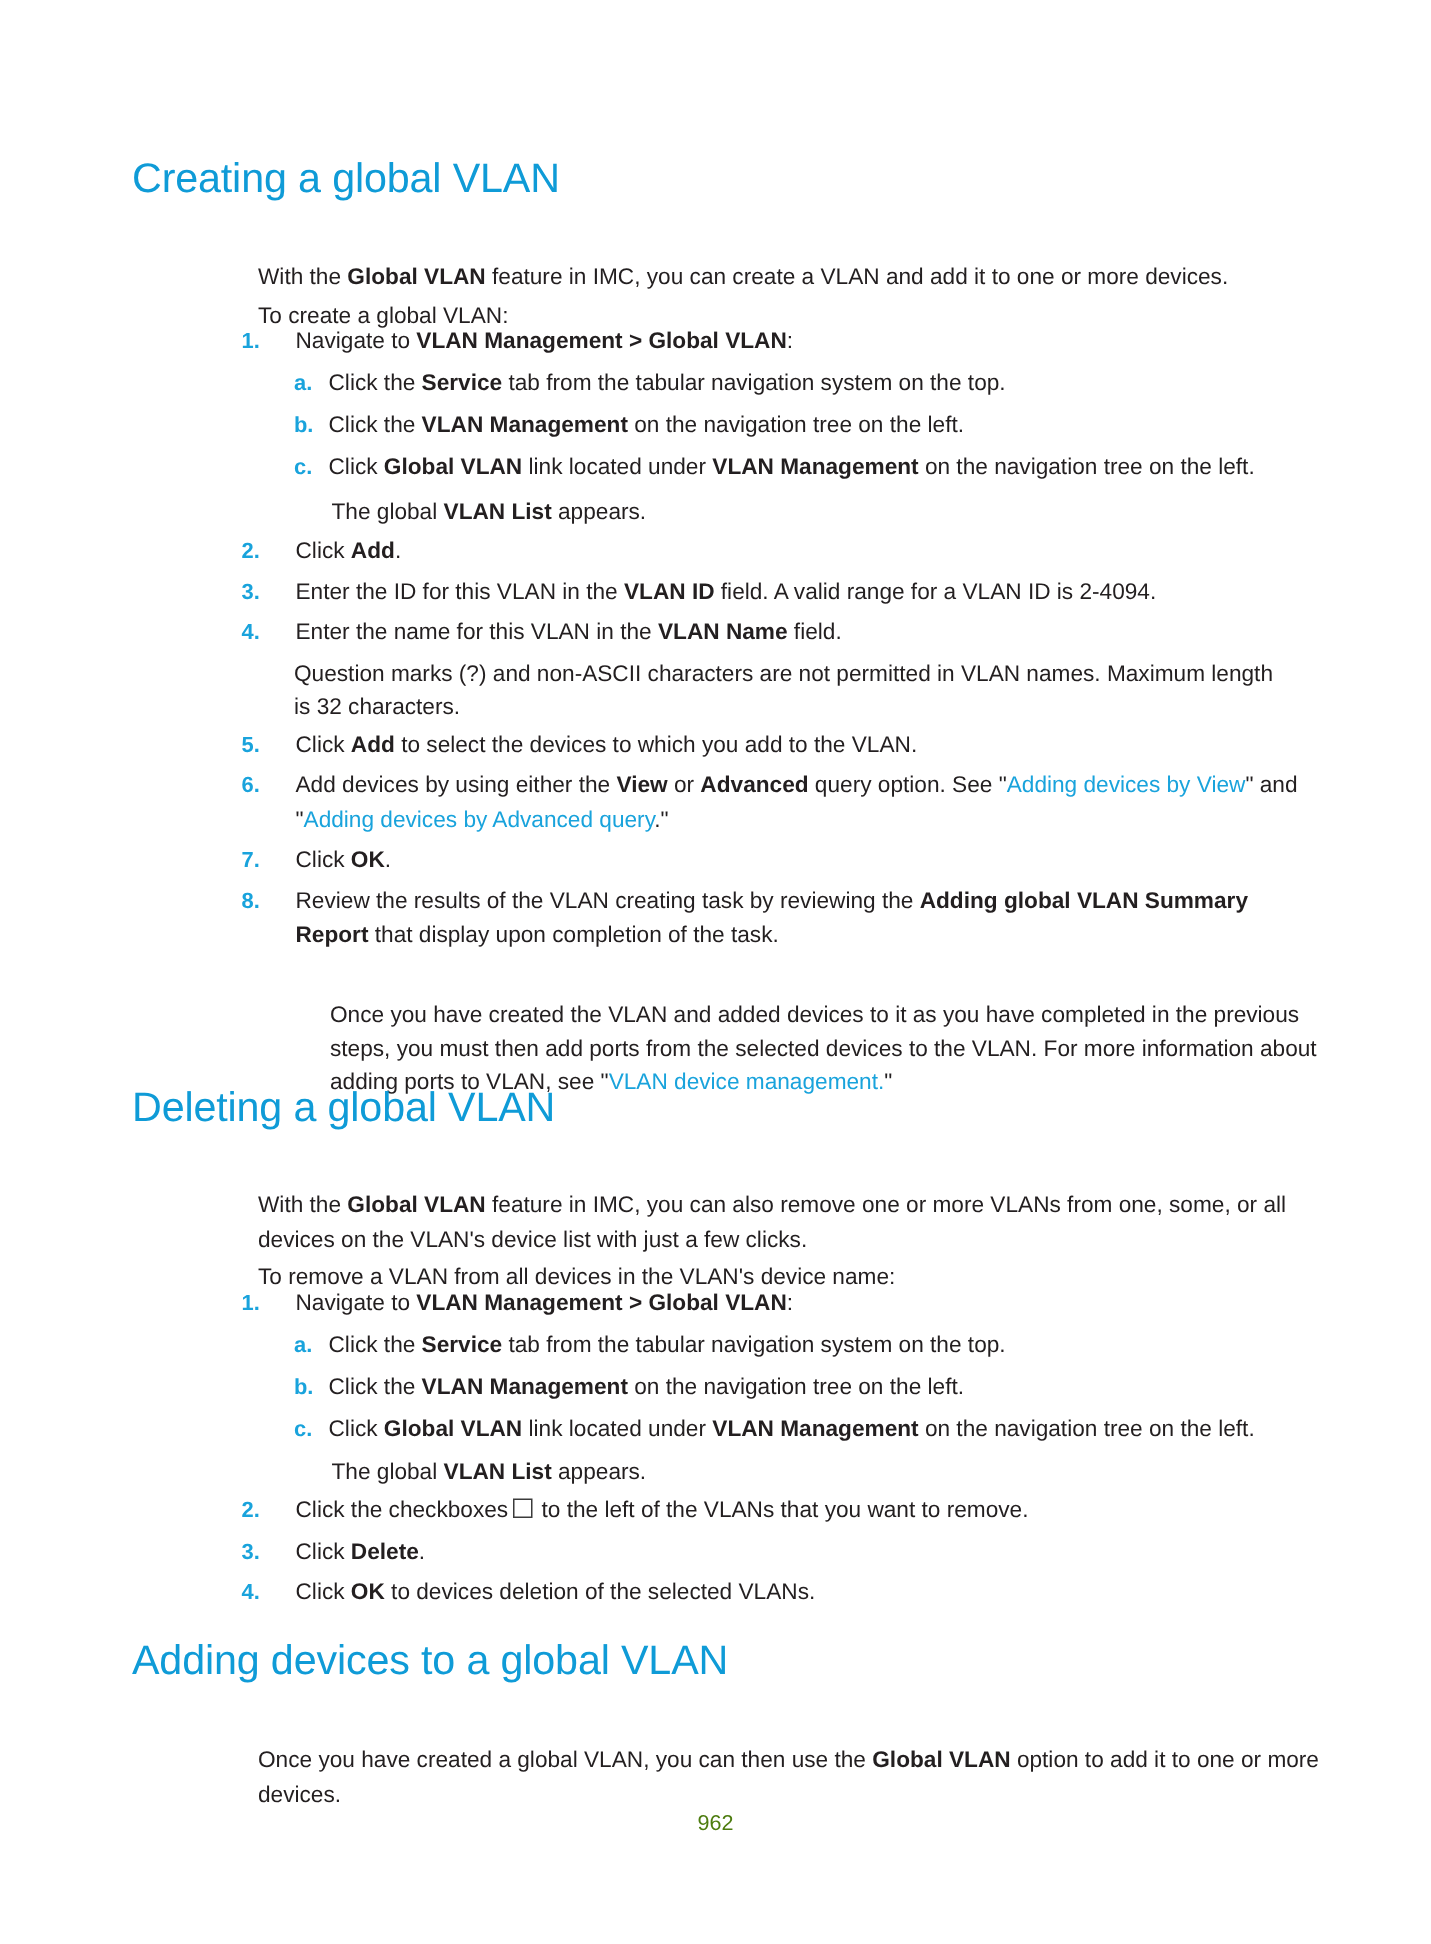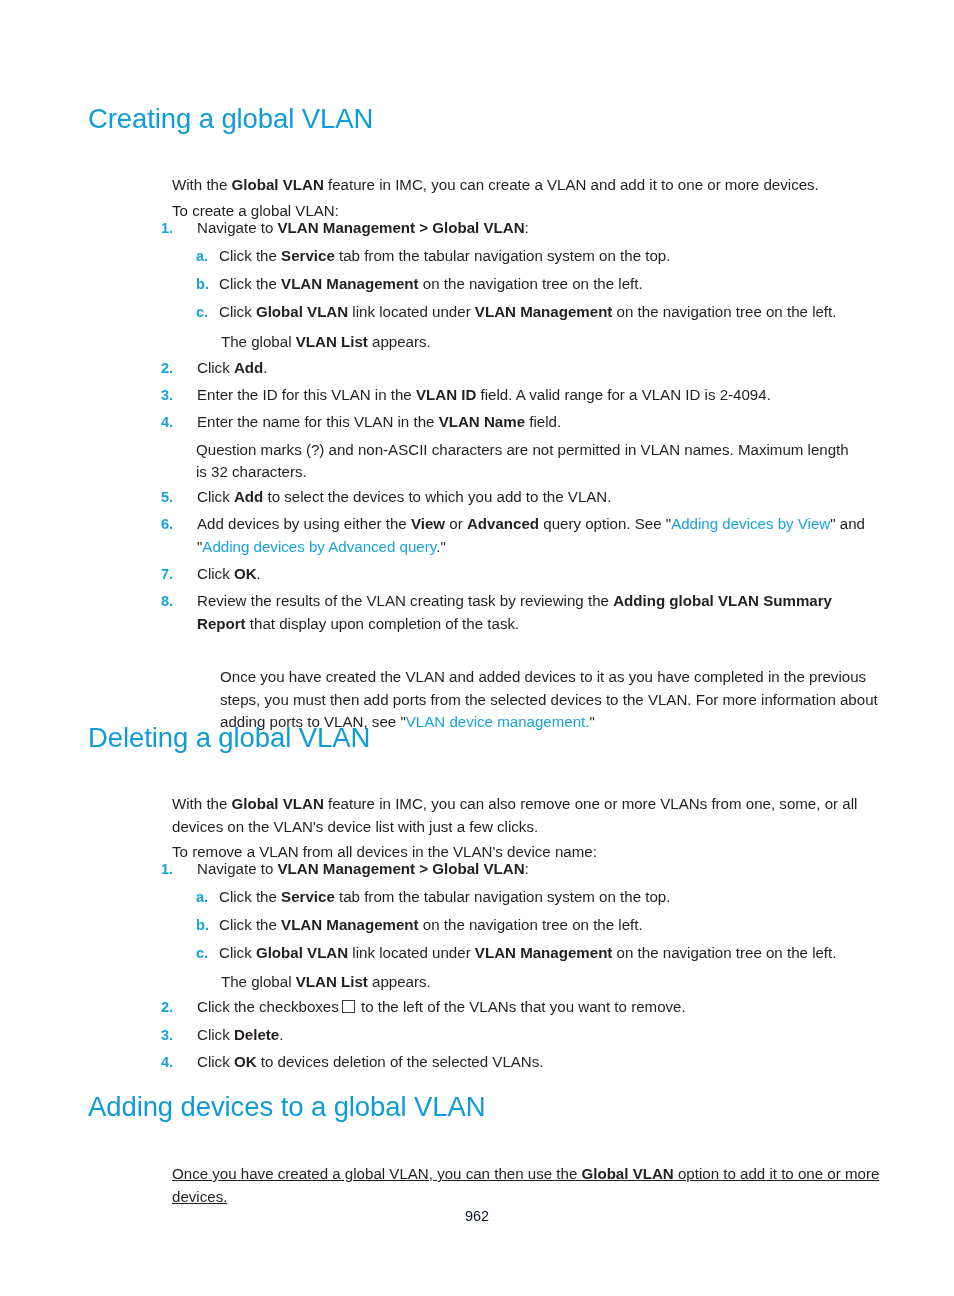--- a/index.html
+++ b/index.html
@@ -95,21 +95,21 @@
     margin: 0 2px 0 3px;
     background: #fff;
   }
   
   .page-number {
     position: absolute;
     left: 0;
     width: 954px;
     text-align: center;
     font-size: 14.4px;
-    color: #0f172a;
+    color: #4d7c0f;
   }
 </style>
 </head>
 <body>
 
 <div class="page">
 
   <h1 class="section-title" style="top:103px;">Creating a global VLAN</h1>
 
   <p class="body-p" style="top:159px;"><span>With the </span><b>Global VLAN</b><span> feature in IMC, you can create a VLAN and add it to one or more devices.</span></p>
@@ -212,17 +212,17 @@
     <span>Click </span><b>Delete</b><span>.</span>
   </div>
 
   <div class="li lvl1" style="top:1051px;">
     <span class="marker">4.</span>
     <span>Click </span><b>OK</b><span> to devices deletion of the selected VLANs.</span>
   </div>
 
   <h1 class="section-title" style="top:1091px;">Adding devices to a global VLAN</h1>
 
-  <p class="body-p" style="top:1148px;text-decoration:underline;"><span>Once you have created a global VLAN, you can then use the </span><b>Global VLAN</b><span> option to add it to one or more devices.</span></p>
+  <p class="body-p" style="top:1148px;"><span>Once you have created a global VLAN, you can then use the </span><b>Global VLAN</b><span> option to add it to one or more devices.</span></p>
 
   <div class="page-number" style="top:1208px;">962</div>
 
 </div>
 
 </body></html>

